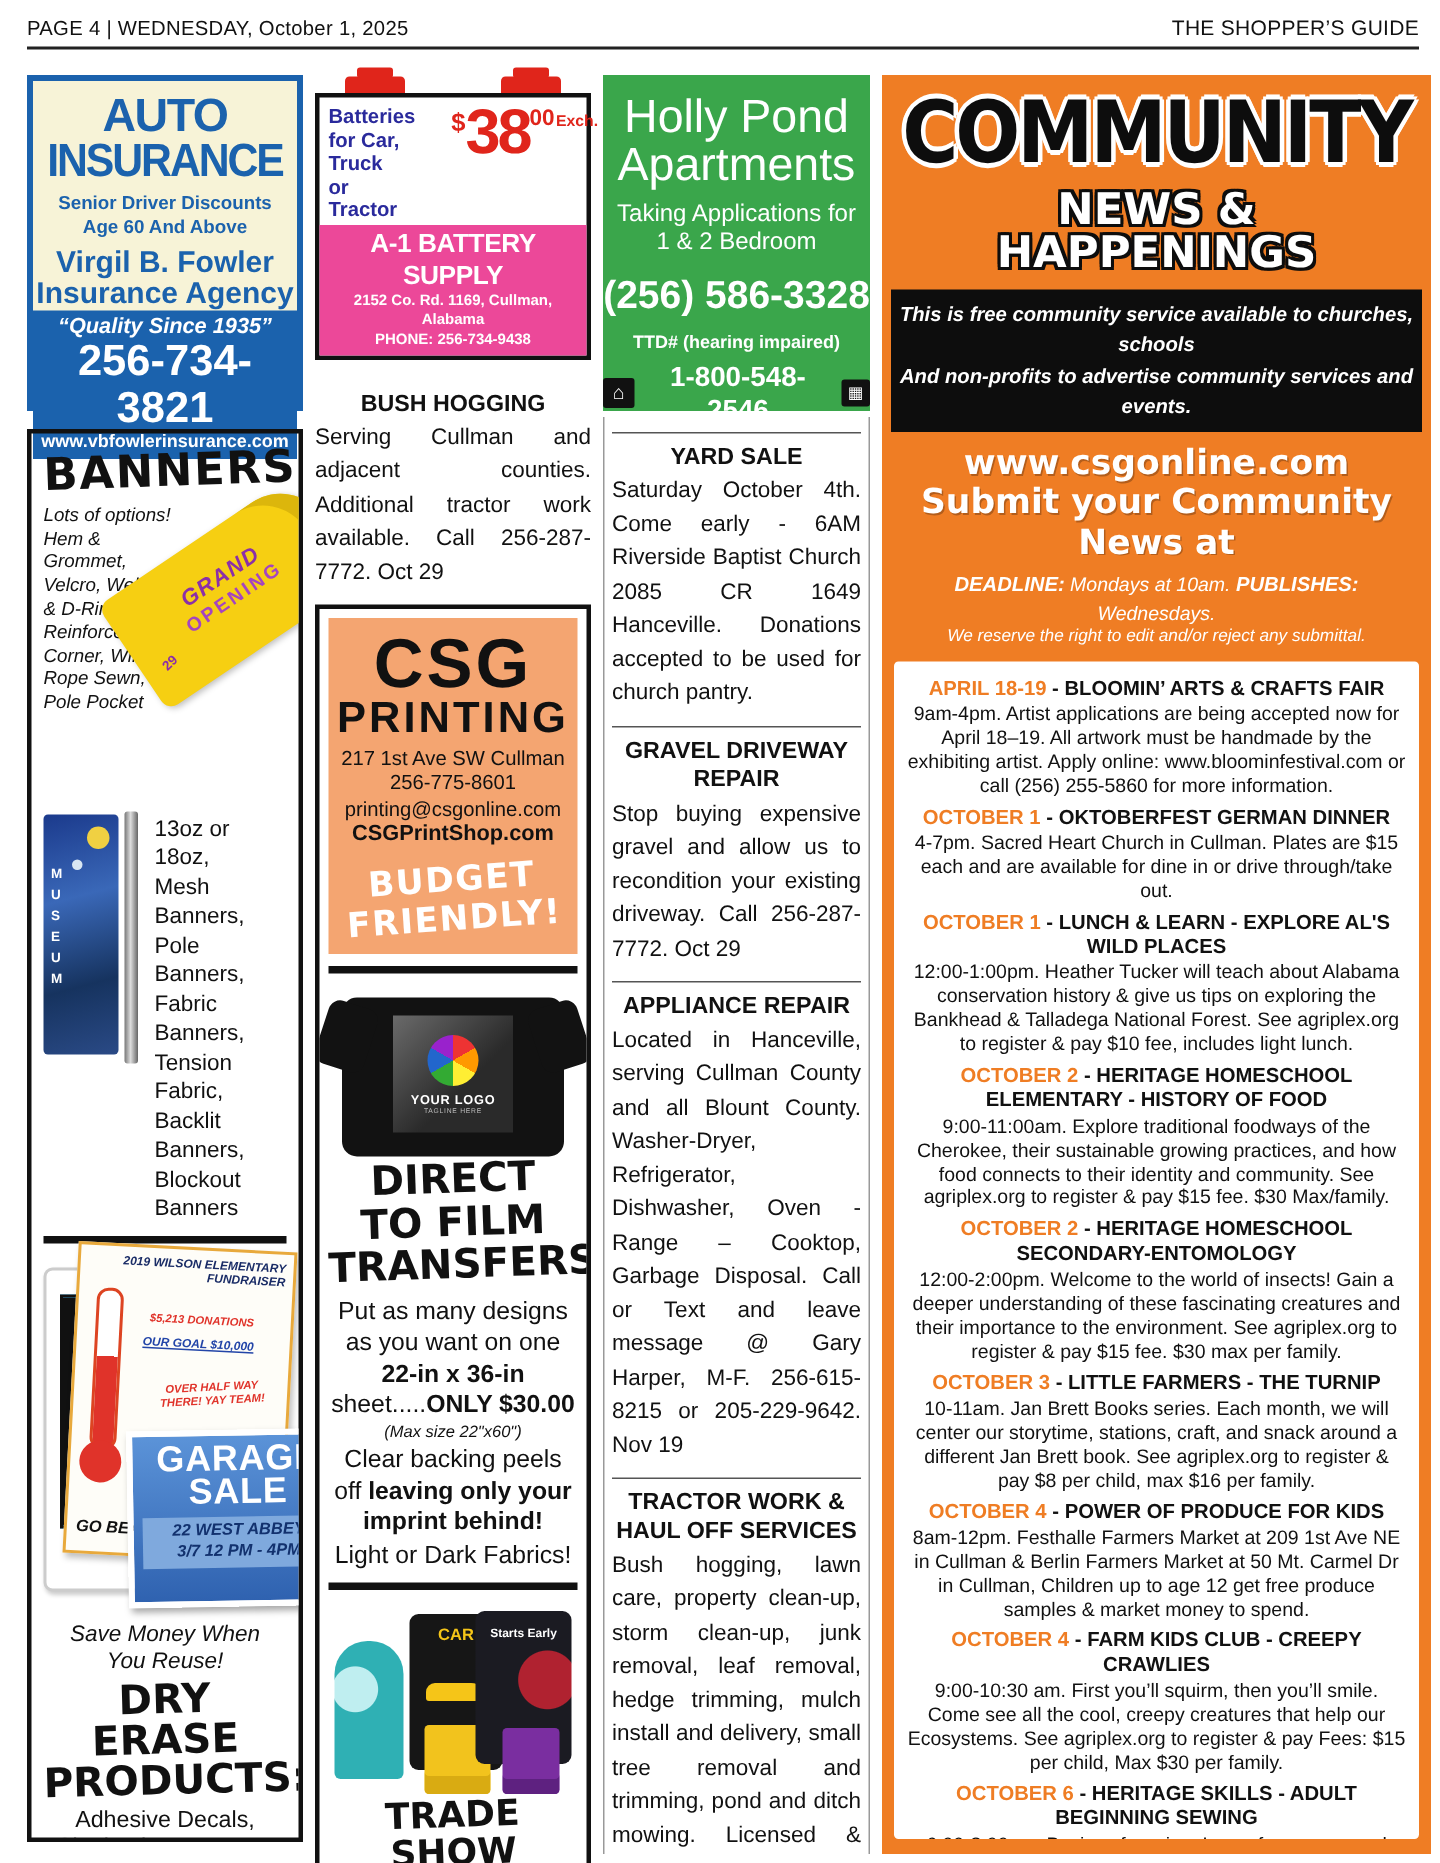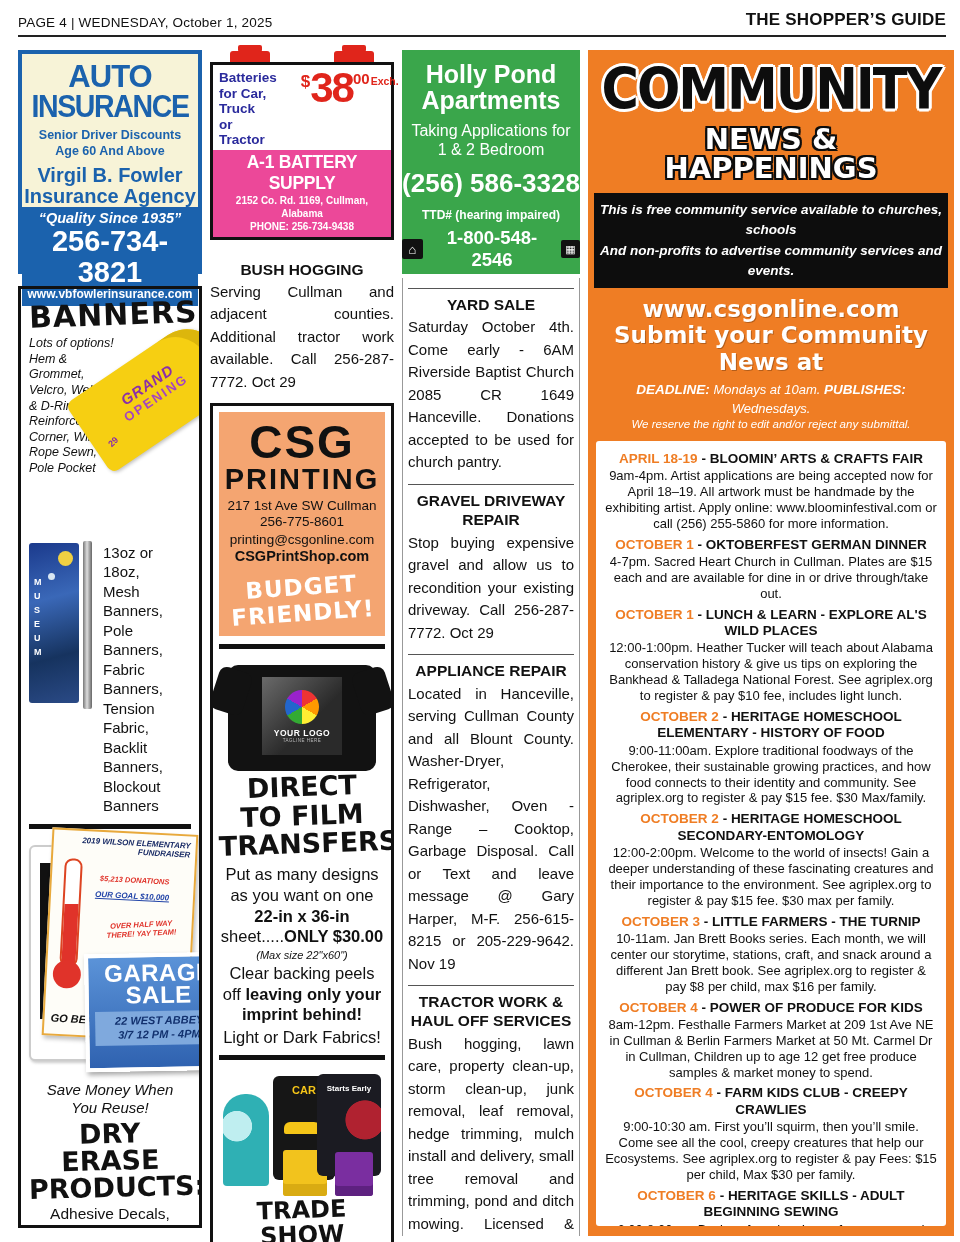--- a/index.html
+++ b/index.html
@@ -1,21 +1,21 @@
 <!DOCTYPE html>
 <html><head>
 <meta charset="utf-8">
 <style>
   html,body{margin:0;padding:0;background:#fff;}
   body{width:960px;height:1242px;position:relative;overflow:hidden;
        font-family:"Liberation Sans",sans-serif;color:#111;}
   .masthead{position:absolute;top:10px;left:18px;right:14px;display:flex;
     justify-content:space-between;align-items:flex-end;border-bottom:2px solid #222;
     padding-bottom:5px;font-size:13.5px;letter-spacing:.2px;}
-  .masthead .right{font-weight:bold;font-size:17px;}
+  .masthead .right{font-weight:normal;font-size:14px;}
   .cols{position:absolute;top:50px;left:18px;display:flex;gap:8px;}
   .c1{width:184px;display:flex;flex-direction:column;}
   .c2{width:184px;display:flex;flex-direction:column;}
   .c3{width:178px;display:flex;flex-direction:column;}
   .c4{width:366px;}
 
   
   .auto{border:4px solid #1b62ad;background:#f7f3d7;text-align:center;height:224px;
         box-sizing:border-box;display:flex;flex-direction:column;}
   .auto .t{color:#1b62ad;font-weight:800;font-size:31px;line-height:.97;letter-spacing:-1px;margin-top:8px;}
@@ -152,21 +152,21 @@
         background:radial-gradient(circle at 75% 45%,#b02230 0 26%,#1b1b22 27%);text-align:center;}
   .darkpanel .st{color:#fff;font-weight:bold;font-size:8px;margin-top:10px;}
   .pcube{position:absolute;right:10px;bottom:0;width:38px;height:44px;background:#7a2ea0;border-radius:3px;
         box-shadow:inset 0 -10px 0 #5e2180;}
   .tsx{text-align:center;}
   .tsx .tt{font-size:24px;line-height:1.05;transform:rotate(-2deg);}
 
   
   .holly{background:#3aa64b;color:#fff;text-align:center;height:224px;box-sizing:border-box;
          padding-top:12px;display:flex;flex-direction:column;}
-  .holly .hn{font-weight:700;font-size:25px;line-height:1.02;}
+  .holly .hn{font-weight:400;font-size:31px;line-height:1.02;}
   .holly .hs{font-size:16px;line-height:1.2;margin-top:8px;}
   .holly .hp{font-weight:800;font-size:26px;margin-top:9px;}
   .holly .ttd{font-weight:bold;font-size:12px;margin-top:9px;}
   .holly .row{display:flex;align-items:center;justify-content:center;gap:6px;margin-top:5px;}
   .ehicon{width:22px;height:20px;background:#111;color:#fff;font-size:13px;display:flex;align-items:center;
           justify-content:center;border-radius:2px;}
   .ttyicon{width:20px;height:18px;background:#111;color:#fff;font-size:11px;display:flex;align-items:center;
           justify-content:center;border-radius:2px;}
   .holly .tf{font-weight:800;font-size:18.5px;}
   .c3 .rules{border-left:1px solid #999;border-right:1px solid #999;padding:0 5px;flex:1;overflow:hidden;

